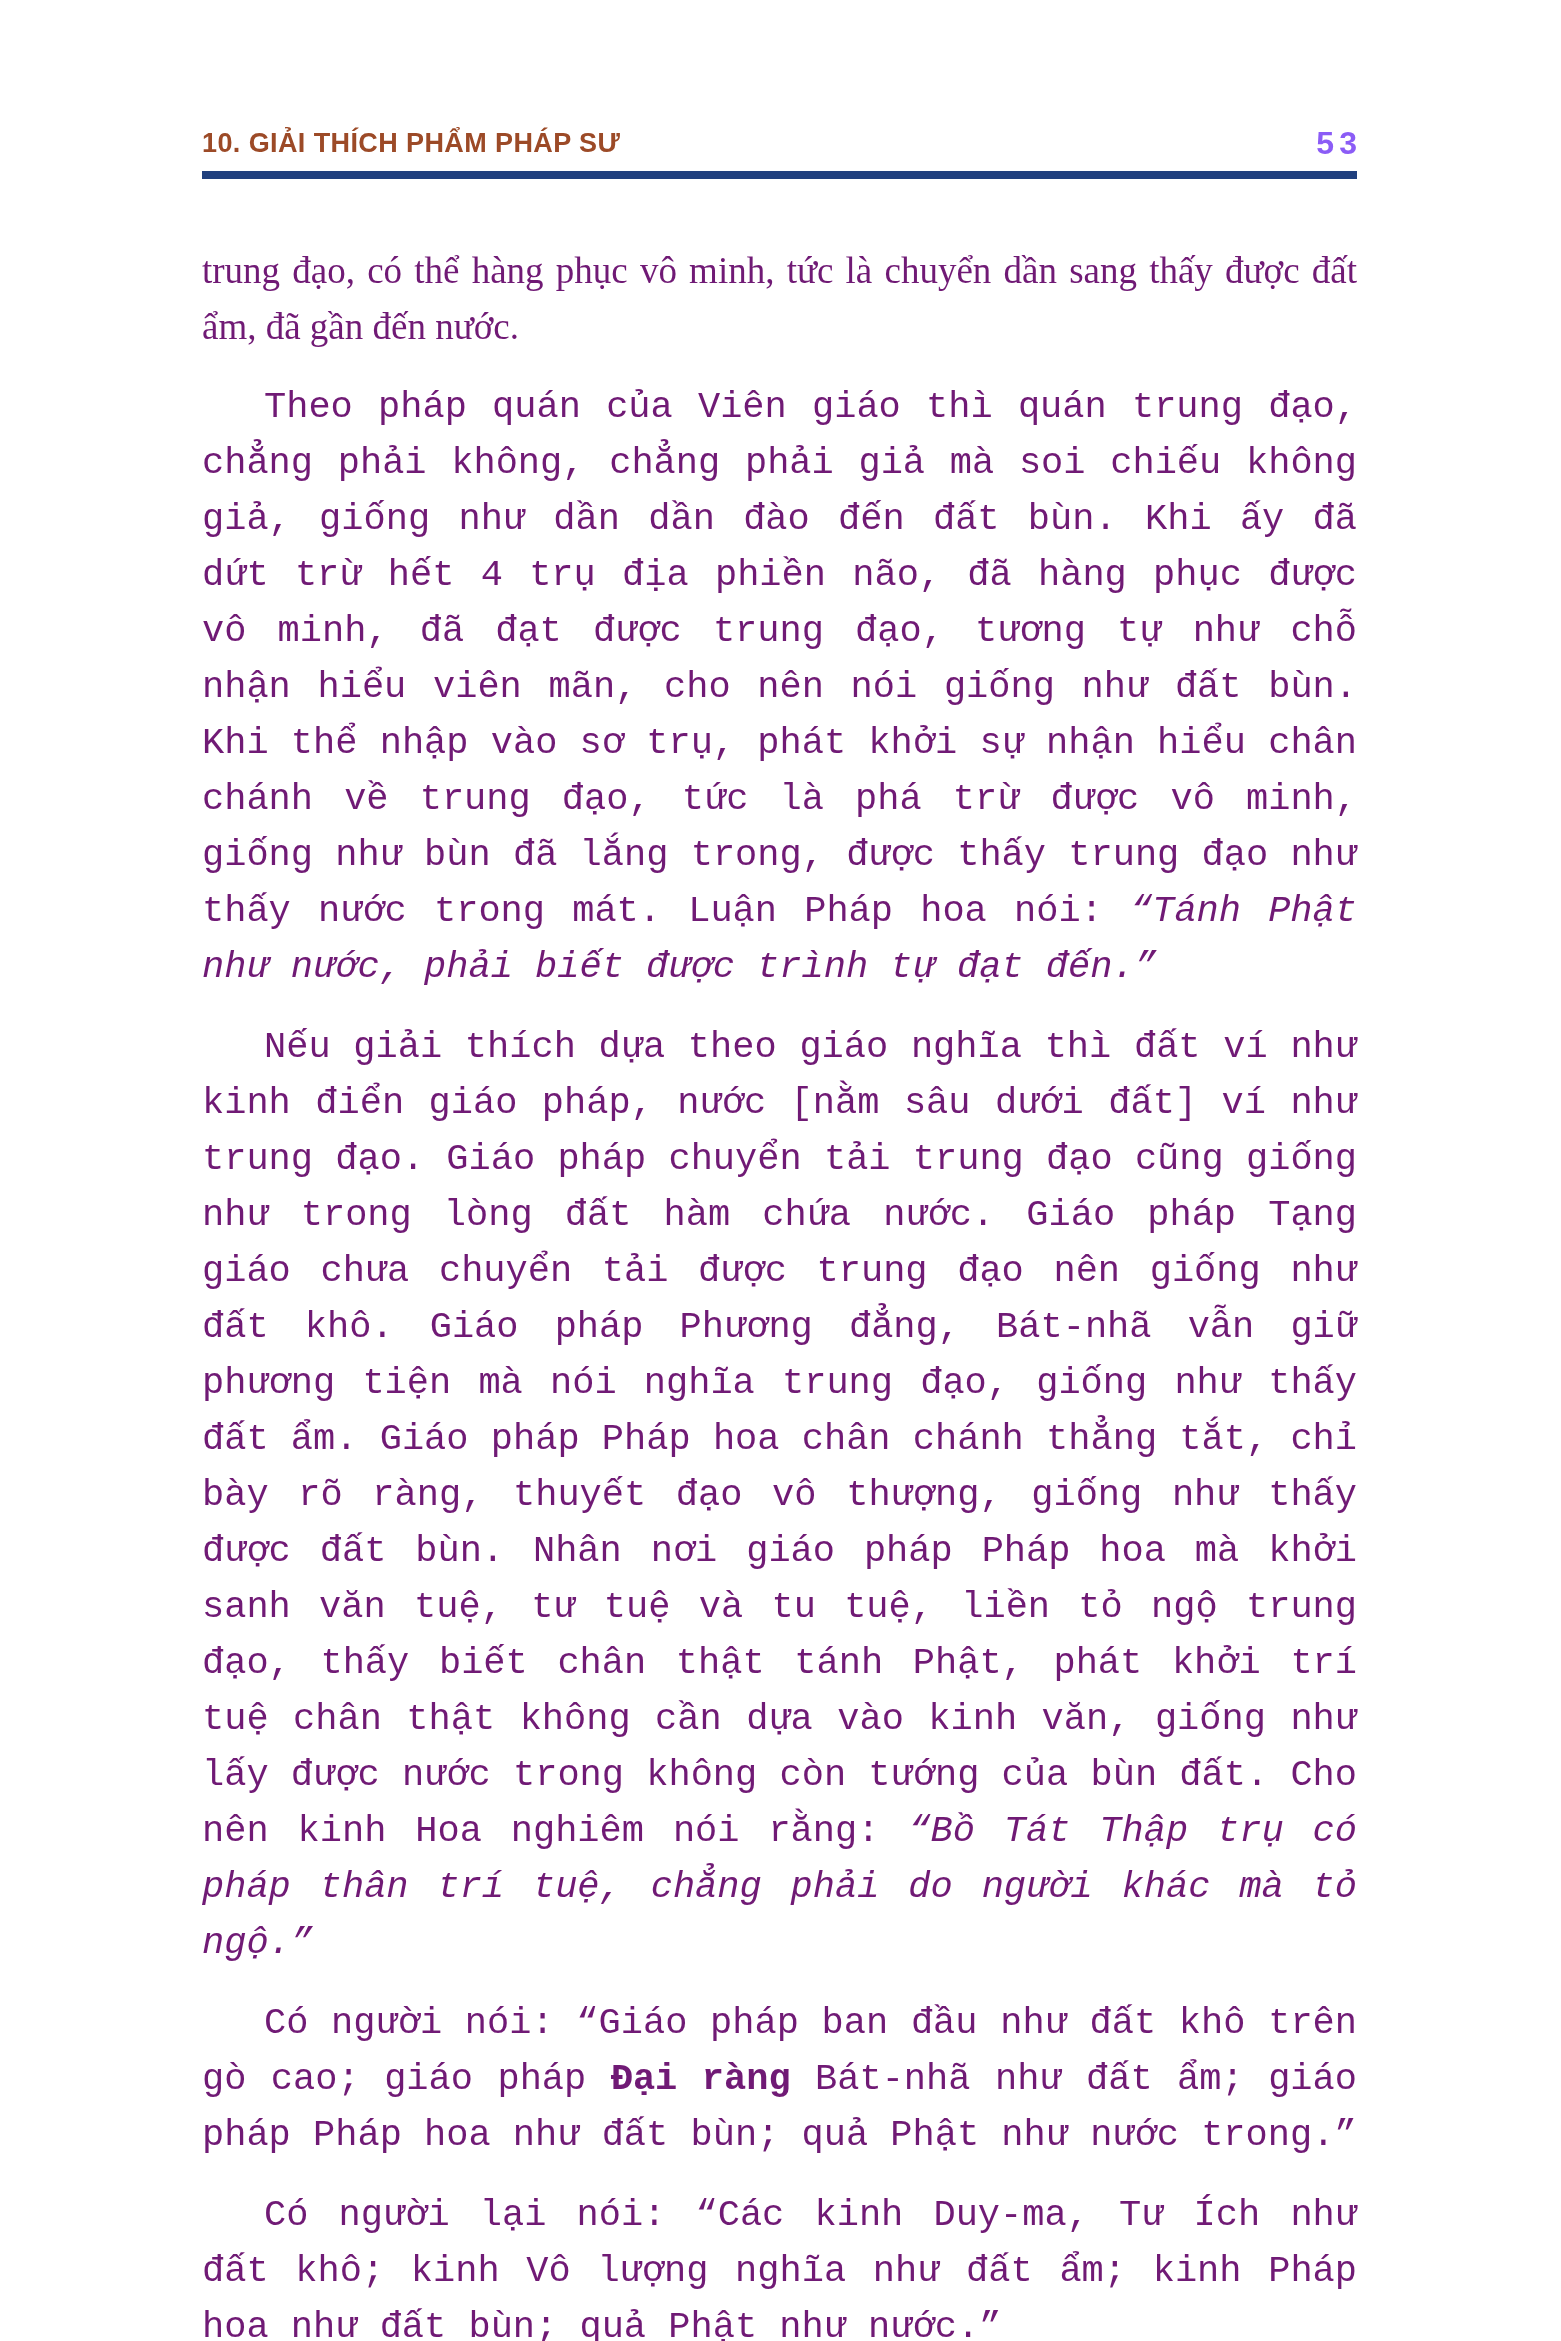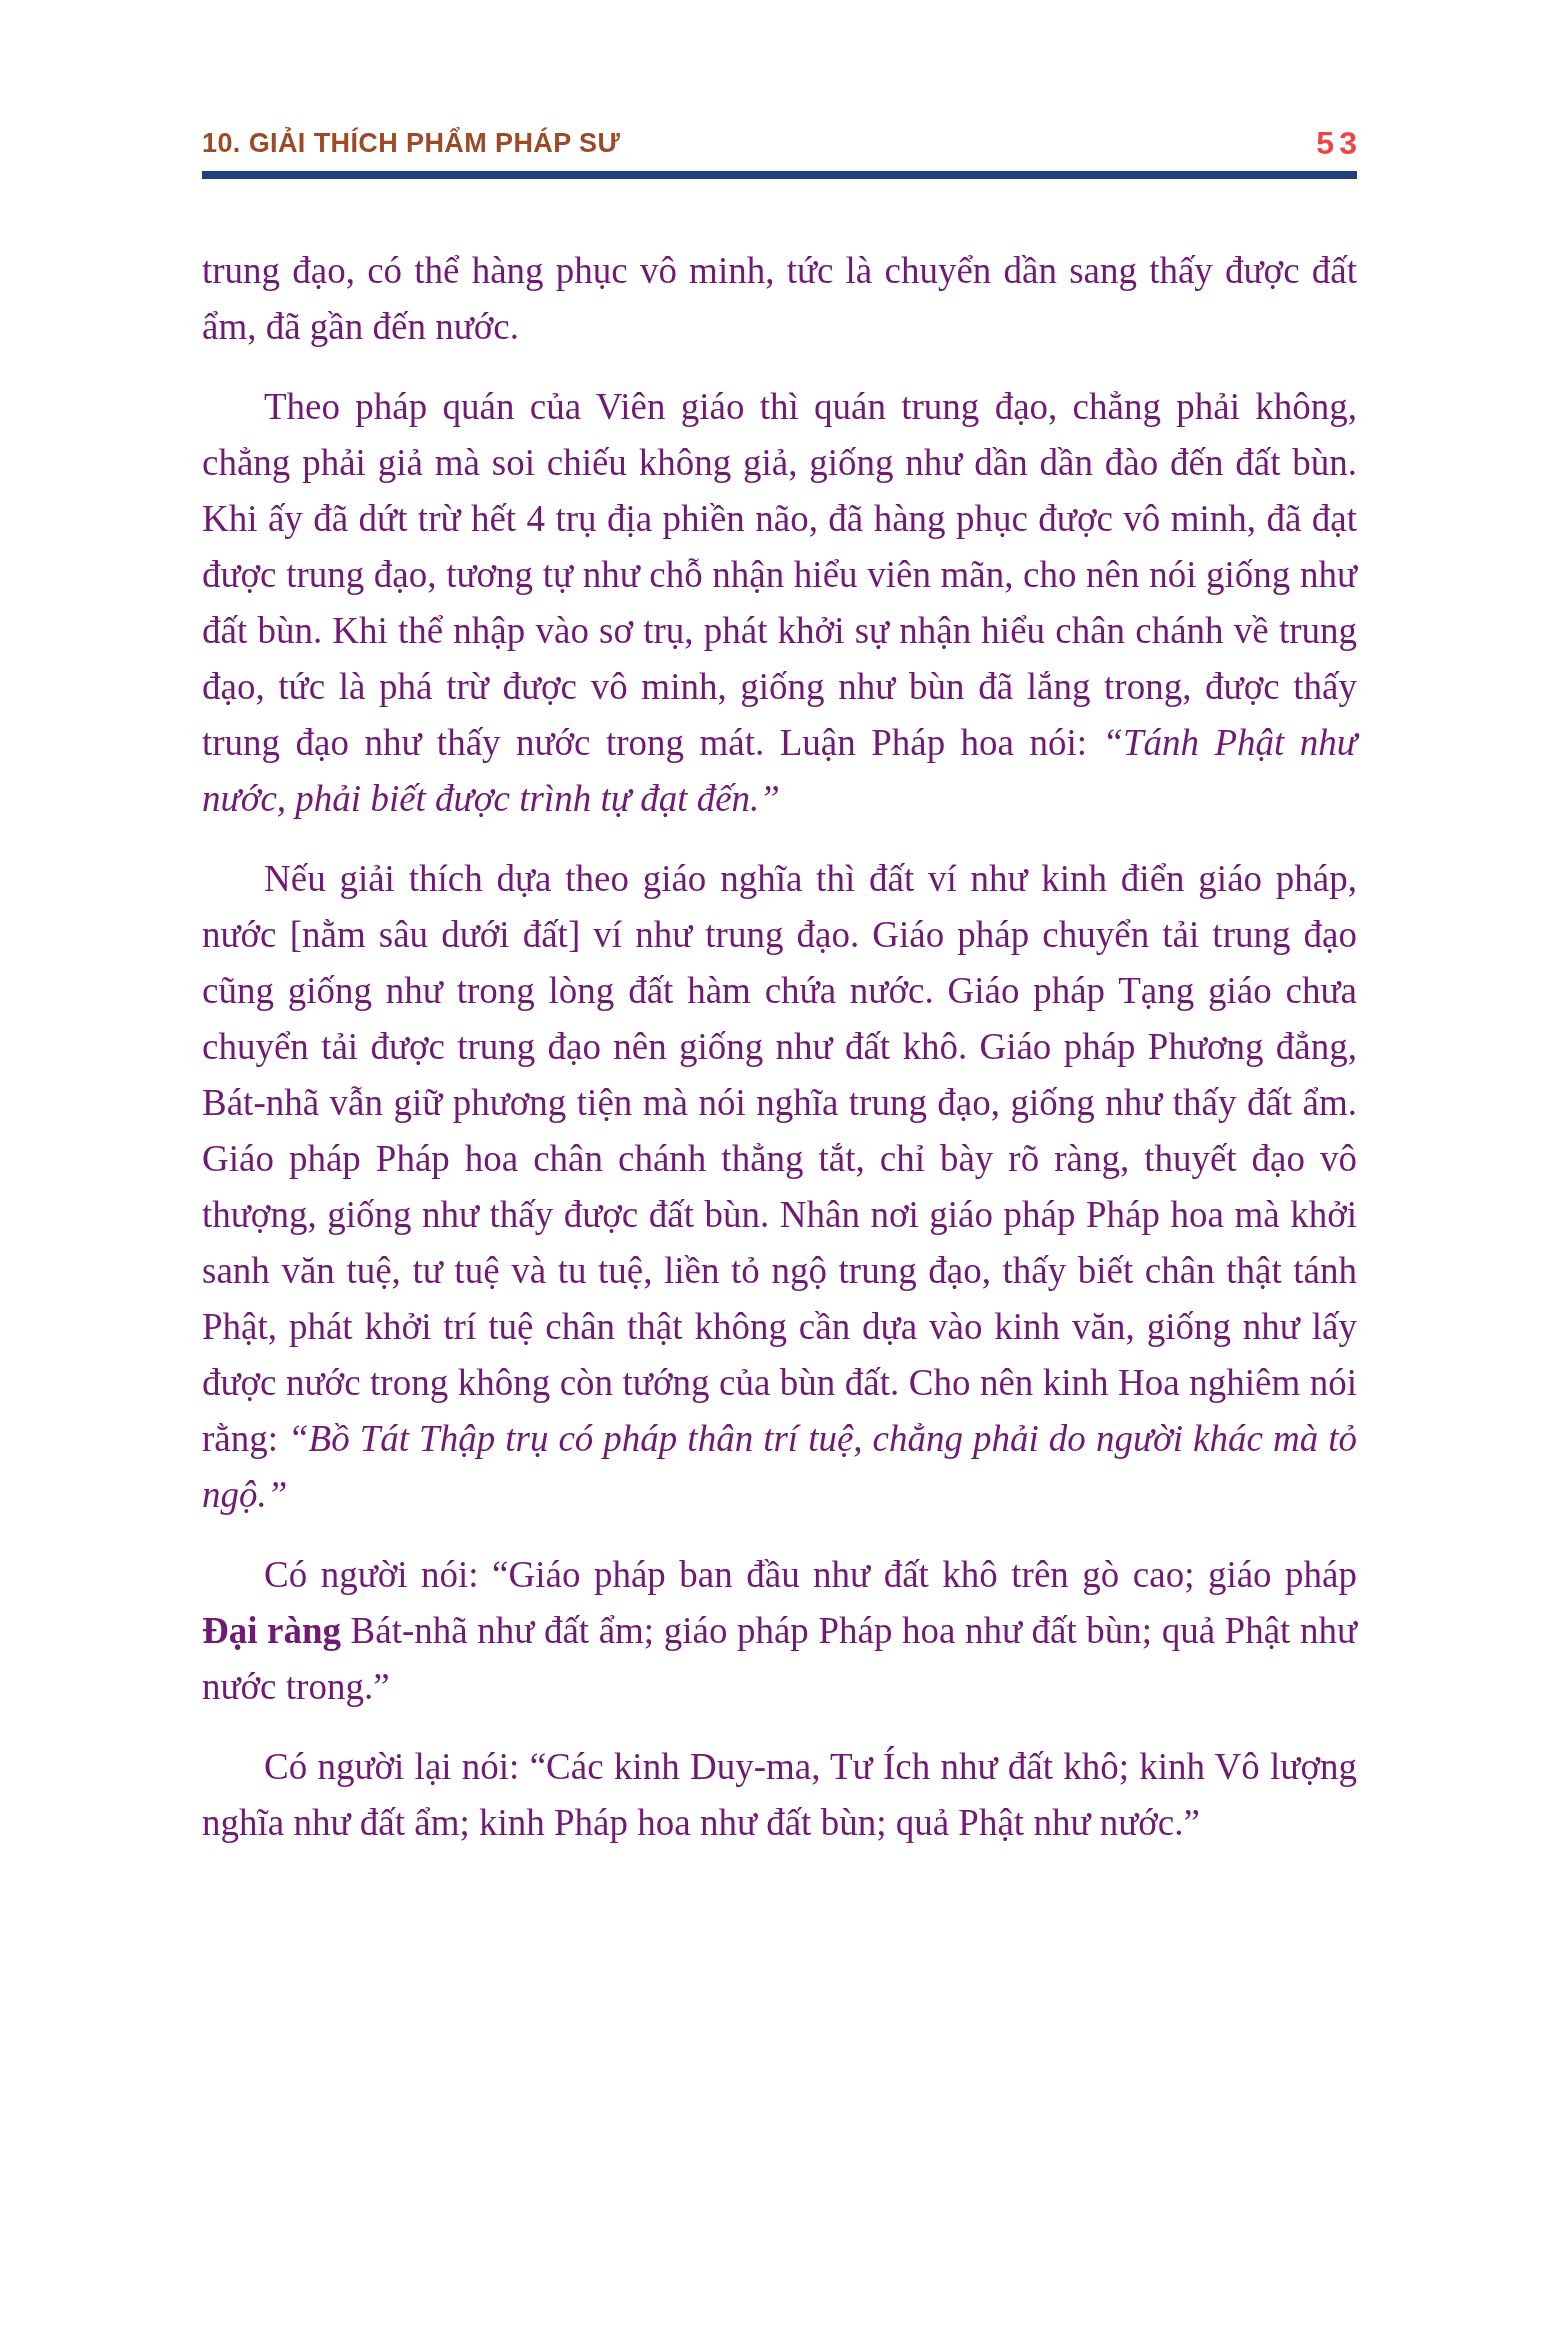--- a/index.html
+++ b/index.html
@@ -38,40 +38,41 @@
     color: #9c4a27;
     line-height: 1.1;
     text-align: center;
   }
   .page-number {
     font-family: "Liberation Sans", "DejaVu Sans", sans-serif;
     font-weight: 700;
     font-size: 32px;
     letter-spacing: 5.2px;
     margin-right: -5.2px;
-    color: #ef4444;
+    color: #8b5cf6;
     line-height: 1;
   }
   .rule {
     height: 7.8px;
     background: #20407e;
     margin-top: 12px;
   }
   main {
     margin-top: 64px;
   }
   p.para {
     margin: 0 0 24px 0;
     font-size: 37px;
     line-height: 56px;
     text-align: justify;
     color: #701a75;
   }
   p.para.indent {
     text-indent: 62px;
+    font-family: Liberation Mono, monospace;
   }
   .run-normal { font-style: normal; }
   .run-italic { font-style: italic; }
   .run-bold   { font-weight: 700; }
 </style>
 </head>
 <body>
 
 <div class="page">
   <div class="content">

